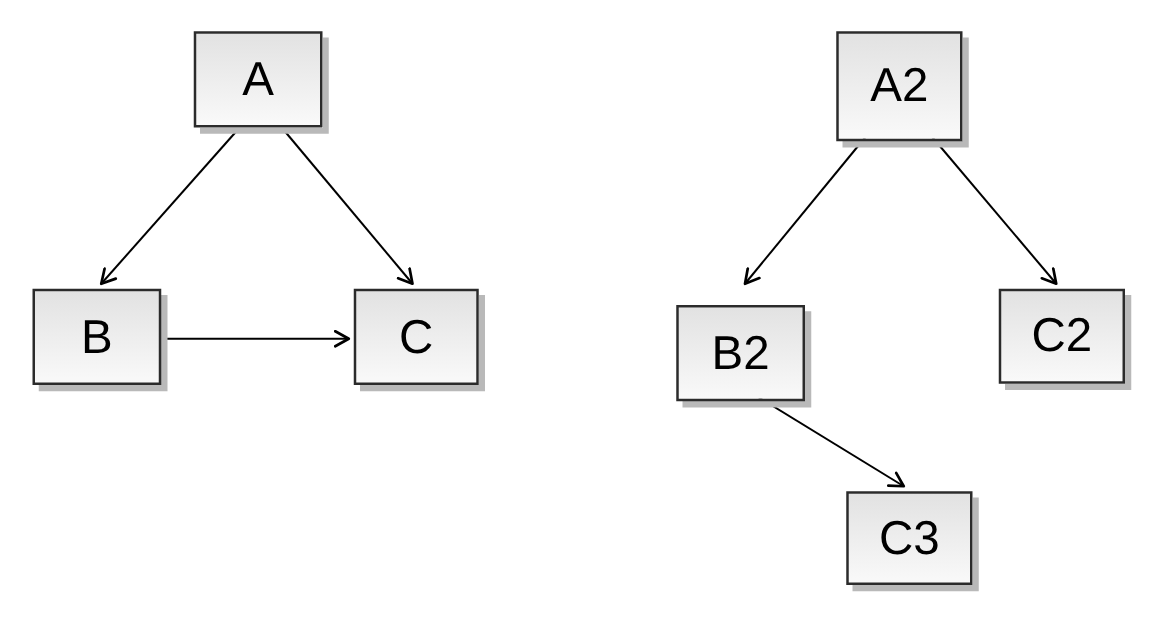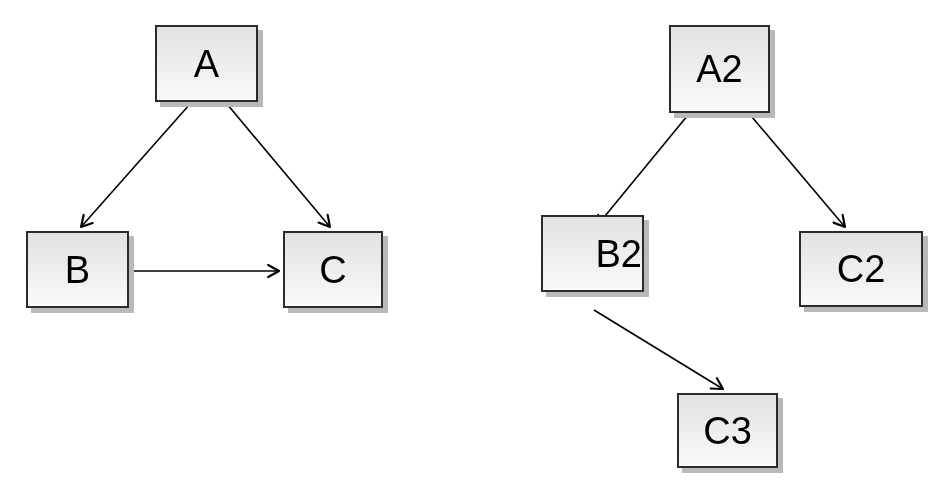--- a/index.html
+++ b/index.html
@@ -74,23 +74,23 @@
       </div>
       <div class="node" style="left: 26px; top: 231px; width: 103px; height: 77px;">
         <span class="node-label">B</span>
       </div>
       <div class="node" style="left: 283px; top: 231px; width: 100px; height: 77px;">
         <span class="node-label">C</span>
       </div>
       <div class="node" style="left: 669px; top: 25px; width: 101px; height: 88px;">
         <span class="node-label">A2</span>
       </div>
-      <div class="node" style="left: 541px; top: 215px; width: 103px; height: 77px; justify-content: flex-end;">
+      <div class="node" style="left: 541px; top: 244px; width: 103px; height: 77px;">
         <span class="node-label">B2</span>
       </div>
-      <div class="node" style="left: 799px; top: 231px; width: 124px; height: 76px;">
+      <div class="node" style="left: 799px; top: 231px; width: 101px; height: 76px;">
         <span class="node-label">C2</span>
       </div>
       <div class="node" style="left: 677px; top: 393px; width: 101px; height: 75px; text-align: right;">
         <span class="node-label">C3</span>
       </div>
     </div>
 </div>
 
 </body></html>

